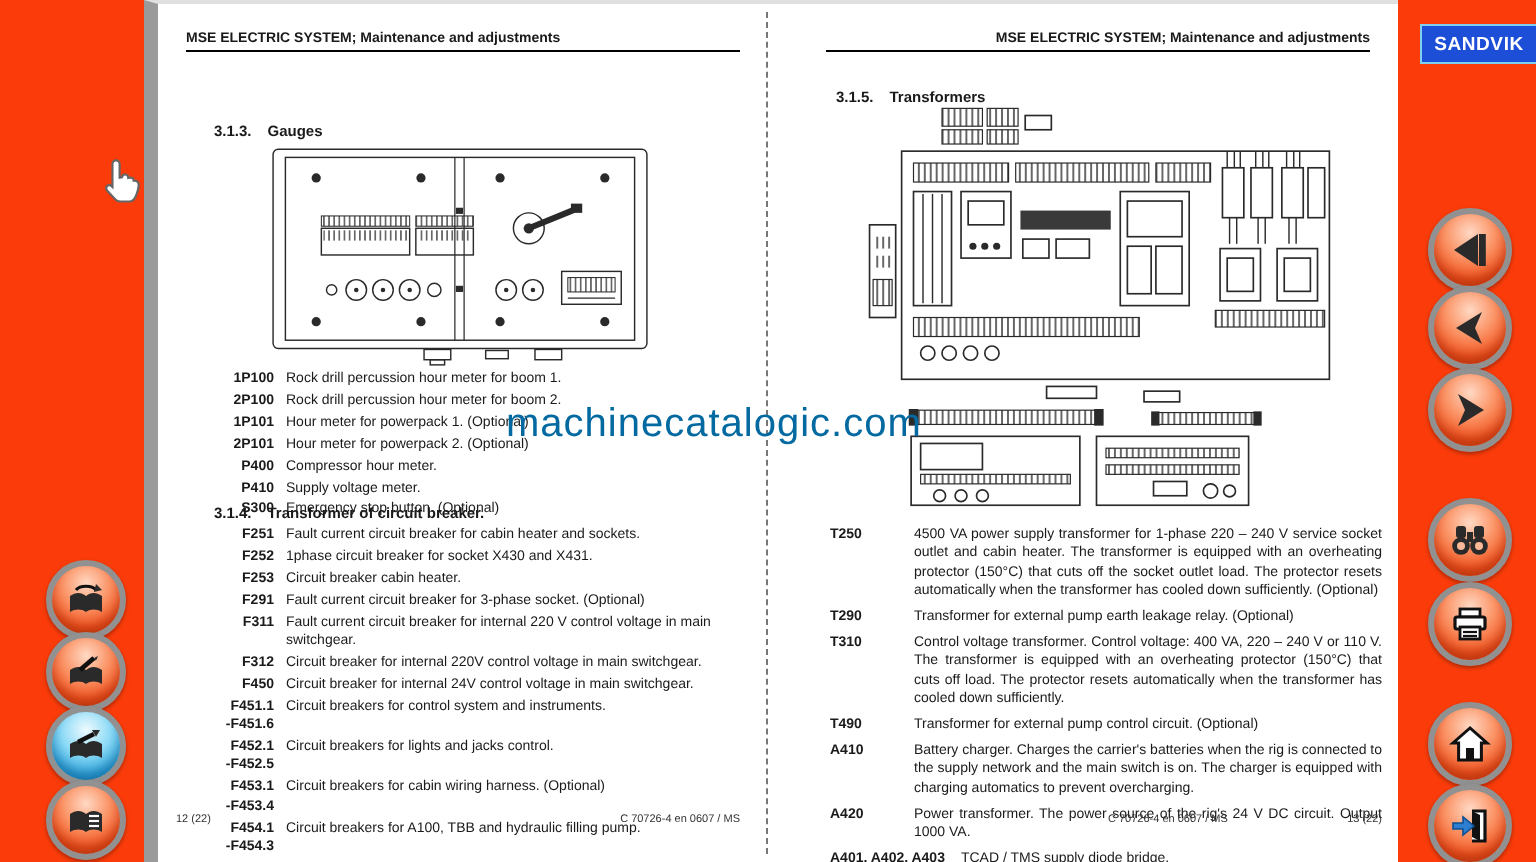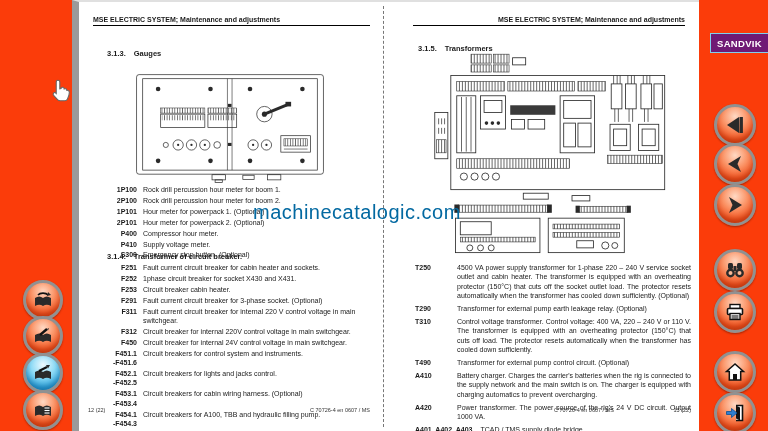--- a/index.html
+++ b/index.html
@@ -40,21 +40,21 @@
   .rbtn{position:absolute;width:34px;height:34px;border-radius:50%;
         border:3px solid #919191;box-sizing:content-box;padding:0;cursor:pointer;
         background:radial-gradient(circle at 50% 26%,#ffd9c4 0%,#fb9568 38%,#f2541f 72%,#d9400e 100%);
         box-shadow:inset 0 -4px 5px rgba(120,20,0,.35),0 1px 2px rgba(0,0,0,.35);
         display:flex;align-items:center;justify-content:center;}
   .rbtn.blue{background:radial-gradient(circle at 50% 26%,#eefaff 0%,#8edbf6 40%,#2fa6dd 75%,#1b86bd 100%);
              box-shadow:inset 0 -4px 5px rgba(0,60,110,.35),0 1px 2px rgba(0,0,0,.35);}
   .rbtn svg{display:block;}
   .side-right .rbtn{left:714px;width:36px;height:36px;}
   
-  .logo{position:absolute;left:710px;top:33px;width:57px;height:18px;background:#701a75;
+  .logo{position:absolute;left:710px;top:12px;width:57px;height:18px;background:#1d4ed8;
         border:1px solid #7fd0ef;display:flex;align-items:center;justify-content:center;}
   .logo span{color:#fff;font-weight:bold;font-size:9.5px;letter-spacing:0.3px;}
   .cursor{position:absolute;left:50px;top:78px;}
 </style>
 </head>
 <body>
 
 <div class="screen">
 
   <div class="cursor">
@@ -93,21 +93,21 @@
         <line x1="11.5" y1="13" x2="16.5" y2="13"></line>
       </g>
     </svg>
   </button>
 
   <div class="doc-area">
 
     <div class="page page-left">
       <div class="page-header">MSE ELECTRIC SYSTEM; Maintenance and adjustments</div>
 
-      <div class="sec" style="left:28px;top:47px;">
+      <div class="sec" style="left:28px;top:59px;">
         <span class="num">3.1.3.</span><span>Gauges</span>
       </div>
 
       <svg class="diagram" style="left:56px;top:71px;" width="190" height="110" viewBox="0 0 370 214">
         <defs>
           <pattern id="hz1" width="5" height="8" patternUnits="userSpaceOnUse">
             <line x1="2.5" y1="0" x2="2.5" y2="8" stroke="#2a2a2a" stroke-width="1.2"></line>
           </pattern>
         </defs>
         <rect class="o" x="3" y="3" width="364" height="194" rx="5"></rect>

